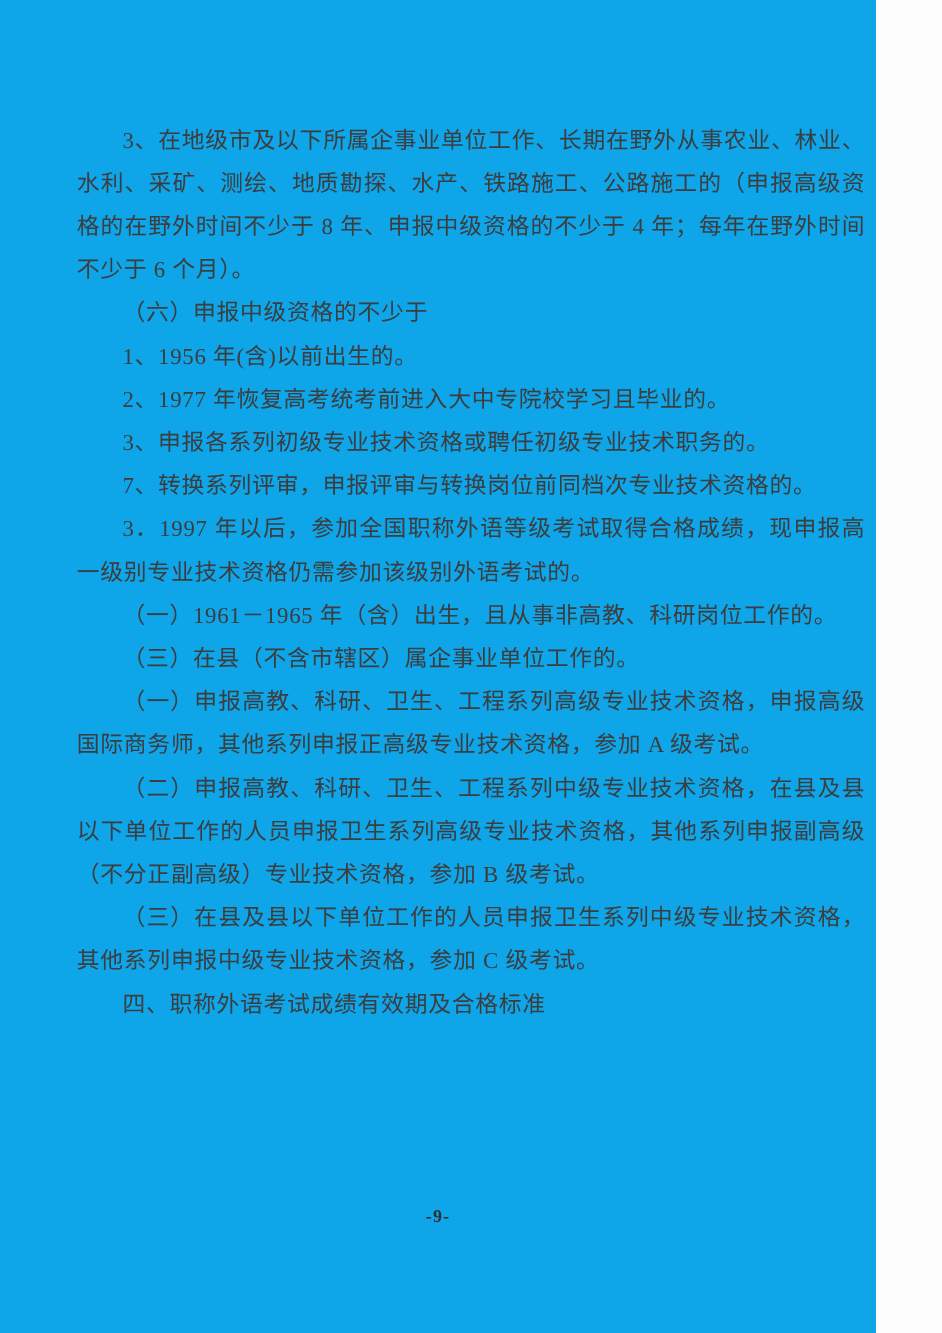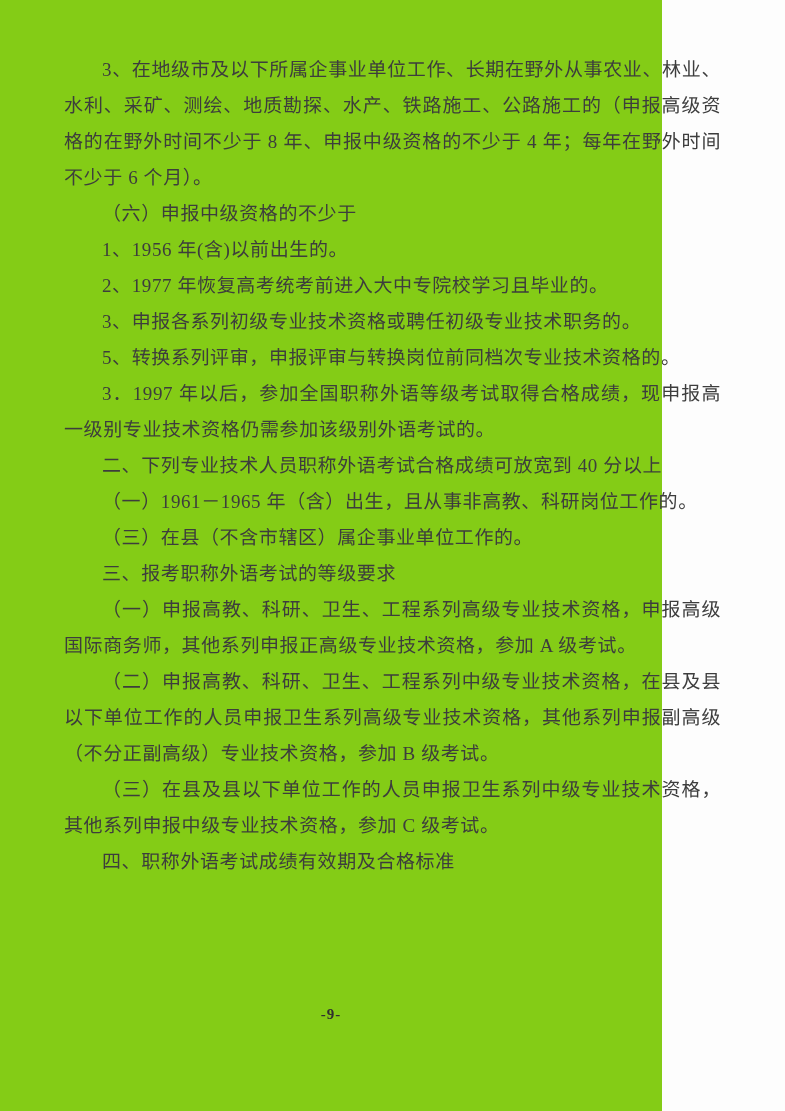--- a/index.html
+++ b/index.html
@@ -8,25 +8,25 @@
   }
   body {
     width: 785px;
     height: 1111px;
     background: #fdfdfd;
     overflow: hidden;
     font-family: "Liberation Serif", "DejaVu Serif", serif;
   }
   .page {
     position: relative;
-    width: 662px;
+    width: 730px;
     height: 1111px;
-    background: #84cc16;
+    background: #0ea5e9;
     box-sizing: border-box;
-    padding: 52px 64px 0 64px;
+    padding: 100px 64px 0 64px;
     color: #3d3d3d;
   }
   .doc-body {
     width: 657px;
   }
   .para {
     margin: 0;
     font-size: 19px;
     line-height: 36px;
     letter-spacing: 0.6px;
@@ -52,25 +52,23 @@
 </head>
 <body>
 
 <div class="page">
   <div class="doc-body">
       <p class="para">3、在地级市及以下所属企事业单位工作、长期在野外从事农业、林业、水利、采矿、测绘、地质勘探、水产、铁路施工、公路施工的（申报高级资格的在野外时间不少于 8 年、申报中级资格的不少于 4 年；每年在野外时间不少于 6 个月）。</p>
       <p class="para">（六）申报中级资格的不少于</p>
       <p class="para">1、1956 年(含)以前出生的。</p>
       <p class="para">2、1977 年恢复高考统考前进入大中专院校学习且毕业的。</p>
       <p class="para">3、申报各系列初级专业技术资格或聘任初级专业技术职务的。</p>
-      <p class="para">5、转换系列评审，申报评审与转换岗位前同档次专业技术资格的。</p>
+      <p class="para">7、转换系列评审，申报评审与转换岗位前同档次专业技术资格的。</p>
       <p class="para">3．1997 年以后，参加全国职称外语等级考试取得合格成绩，现申报高一级别专业技术资格仍需参加该级别外语考试的。</p>
-      <p class="para">二、下列专业技术人员职称外语考试合格成绩可放宽到 40 分以上</p>
       <p class="para">（一）1961－1965 年（含）出生，且从事非高教、科研岗位工作的。</p>
       <p class="para">（三）在县（不含市辖区）属企事业单位工作的。</p>
-      <p class="para">三、报考职称外语考试的等级要求</p>
       <p class="para">（一）申报高教、科研、卫生、工程系列高级专业技术资格，申报高级国际商务师，其他系列申报正高级专业技术资格，参加 A 级考试。</p>
       <p class="para">（二）申报高教、科研、卫生、工程系列中级专业技术资格，在县及县以下单位工作的人员申报卫生系列高级专业技术资格，其他系列申报副高级（不分正副高级）专业技术资格，参加 B 级考试。</p>
       <p class="para">（三）在县及县以下单位工作的人员申报卫生系列中级专业技术资格，其他系列申报中级专业技术资格，参加 C 级考试。</p>
       <p class="para">四、职称外语考试成绩有效期及合格标准</p>
     </div>
   <div class="page-number">-9-</div>
 </div>
 
 </body></html>

